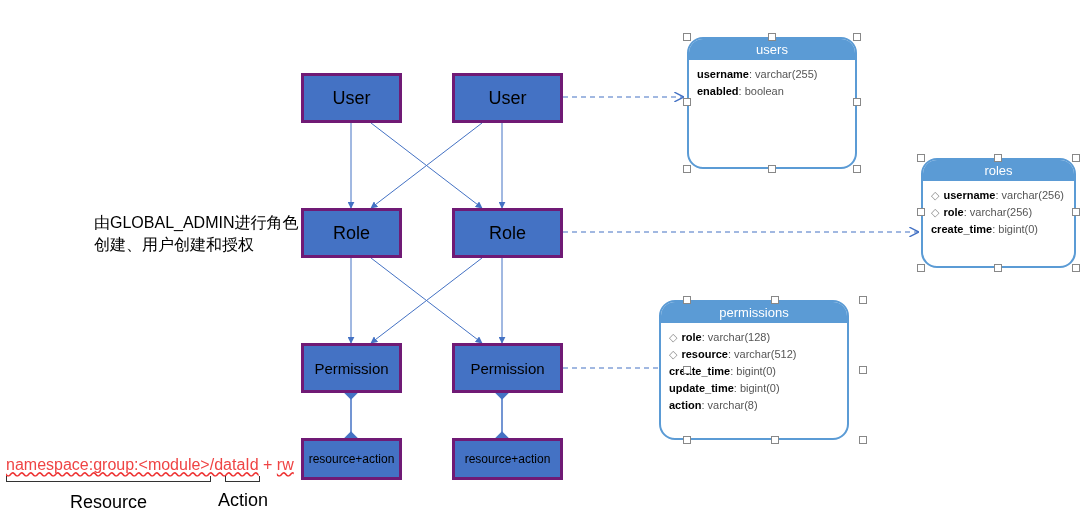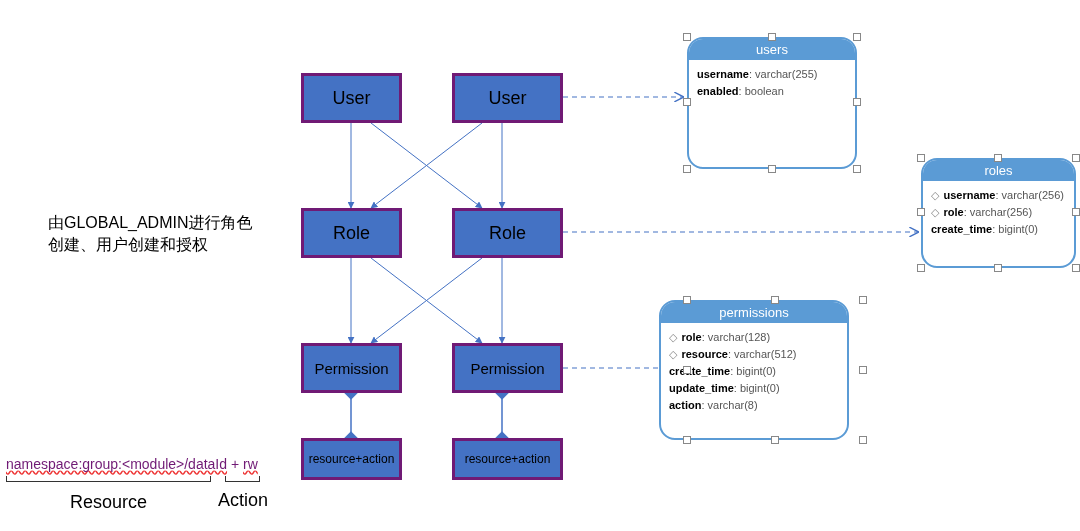--- a/index.html
+++ b/index.html
@@ -57,23 +57,24 @@
     position: absolute;
     width: 8px; height: 8px;
     background: #fff;
     border: 1px solid #888;
   }
   .note {
     position: absolute;
     font-size: 16px;
     color: #000;
     line-height: 1.4;
+    margin-left: 46px;
   }
   .labelRes { position:absolute; font-size:18px; color:#000; }
-  .fmt { position:absolute; font-size:14px; color:#701a75; white-space:nowrap; }
+  .fmt { position:absolute; font-size:16px; color:#ef4444; white-space:nowrap; }
   .wavy { text-decoration: underline wavy #e33; text-decoration-skip-ink: none; }
   .brace { position:absolute; border-bottom:1px solid #333; height:6px; }
   .brace::before,.brace::after{content:"";position:absolute;width:1px;height:6px;background:#333;top:0;}
   .brace::before{left:0;} .brace::after{right:0;}
 </style>
 </head>
 <body>
 
 <svg class="connectors">
   <defs>

